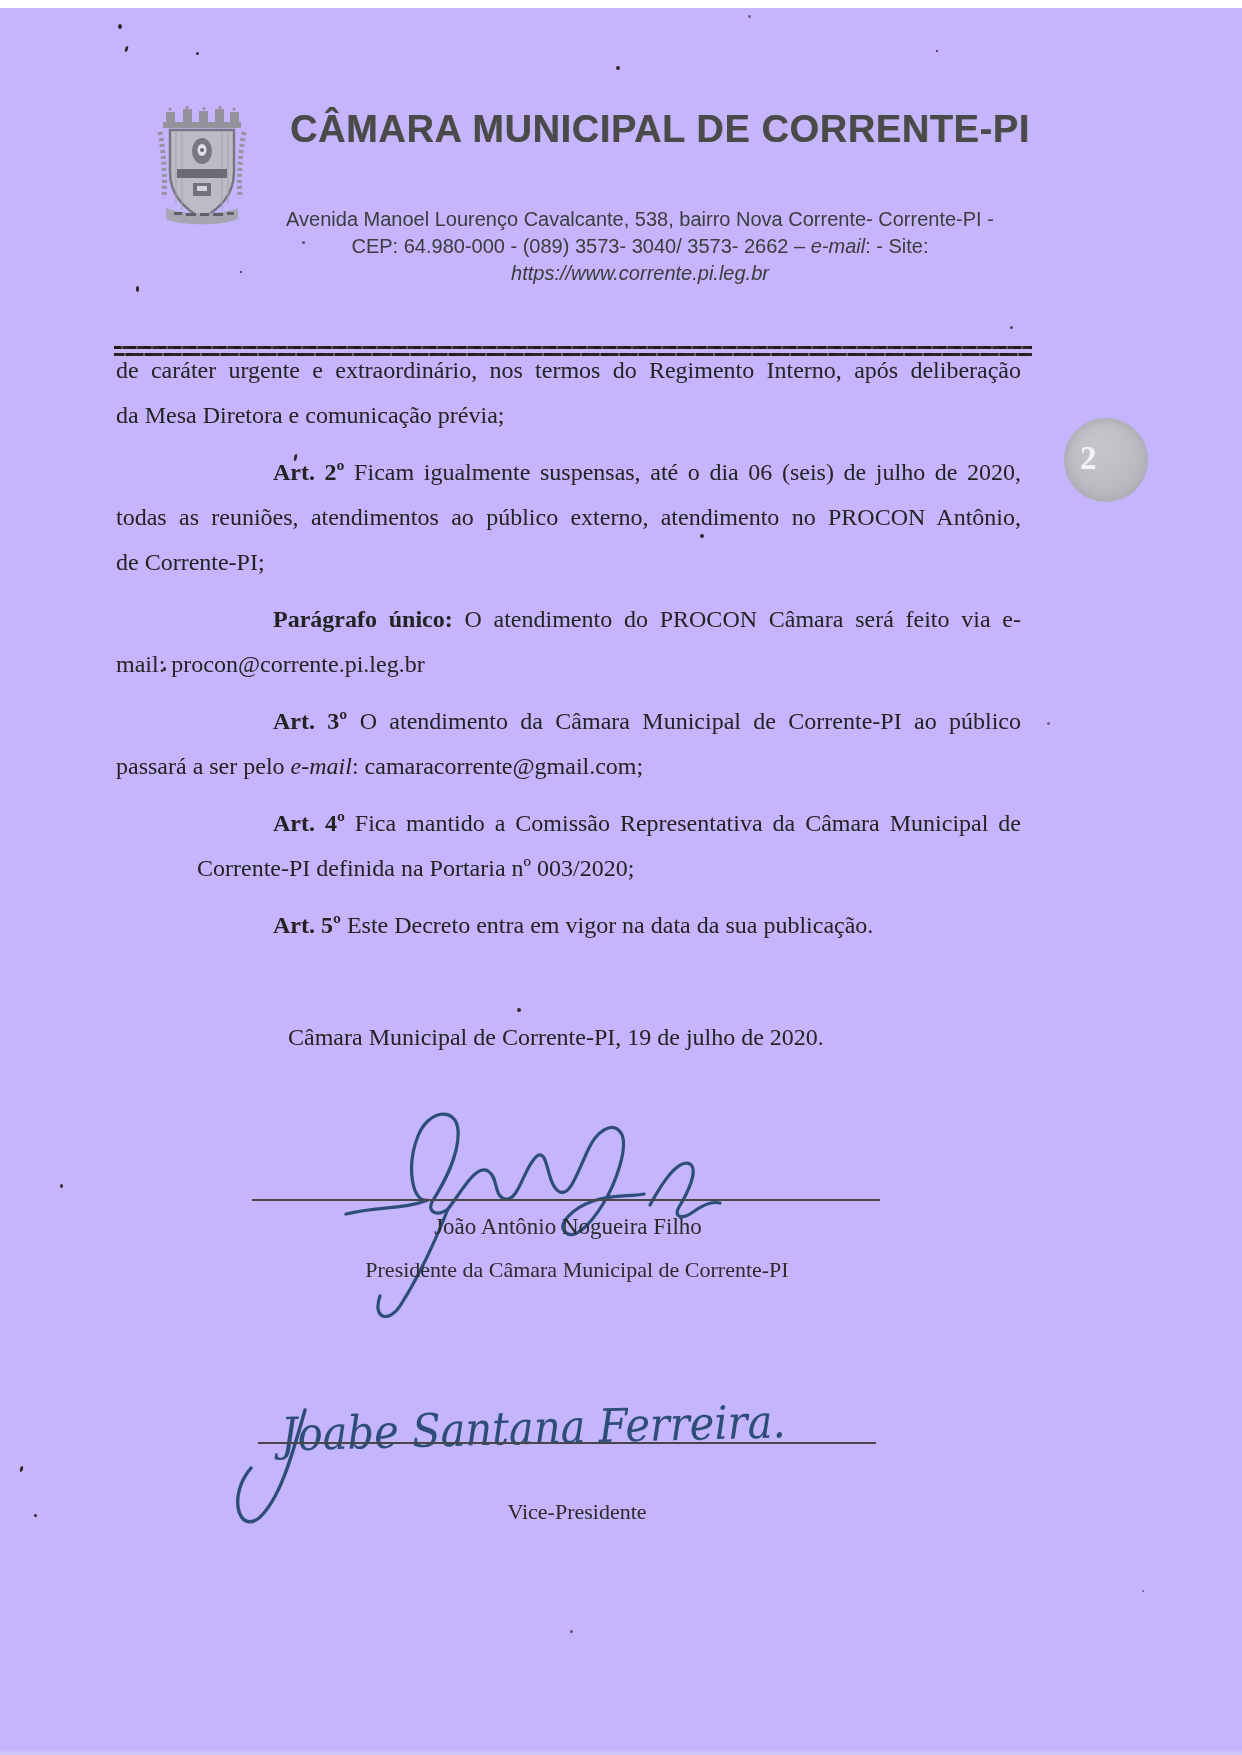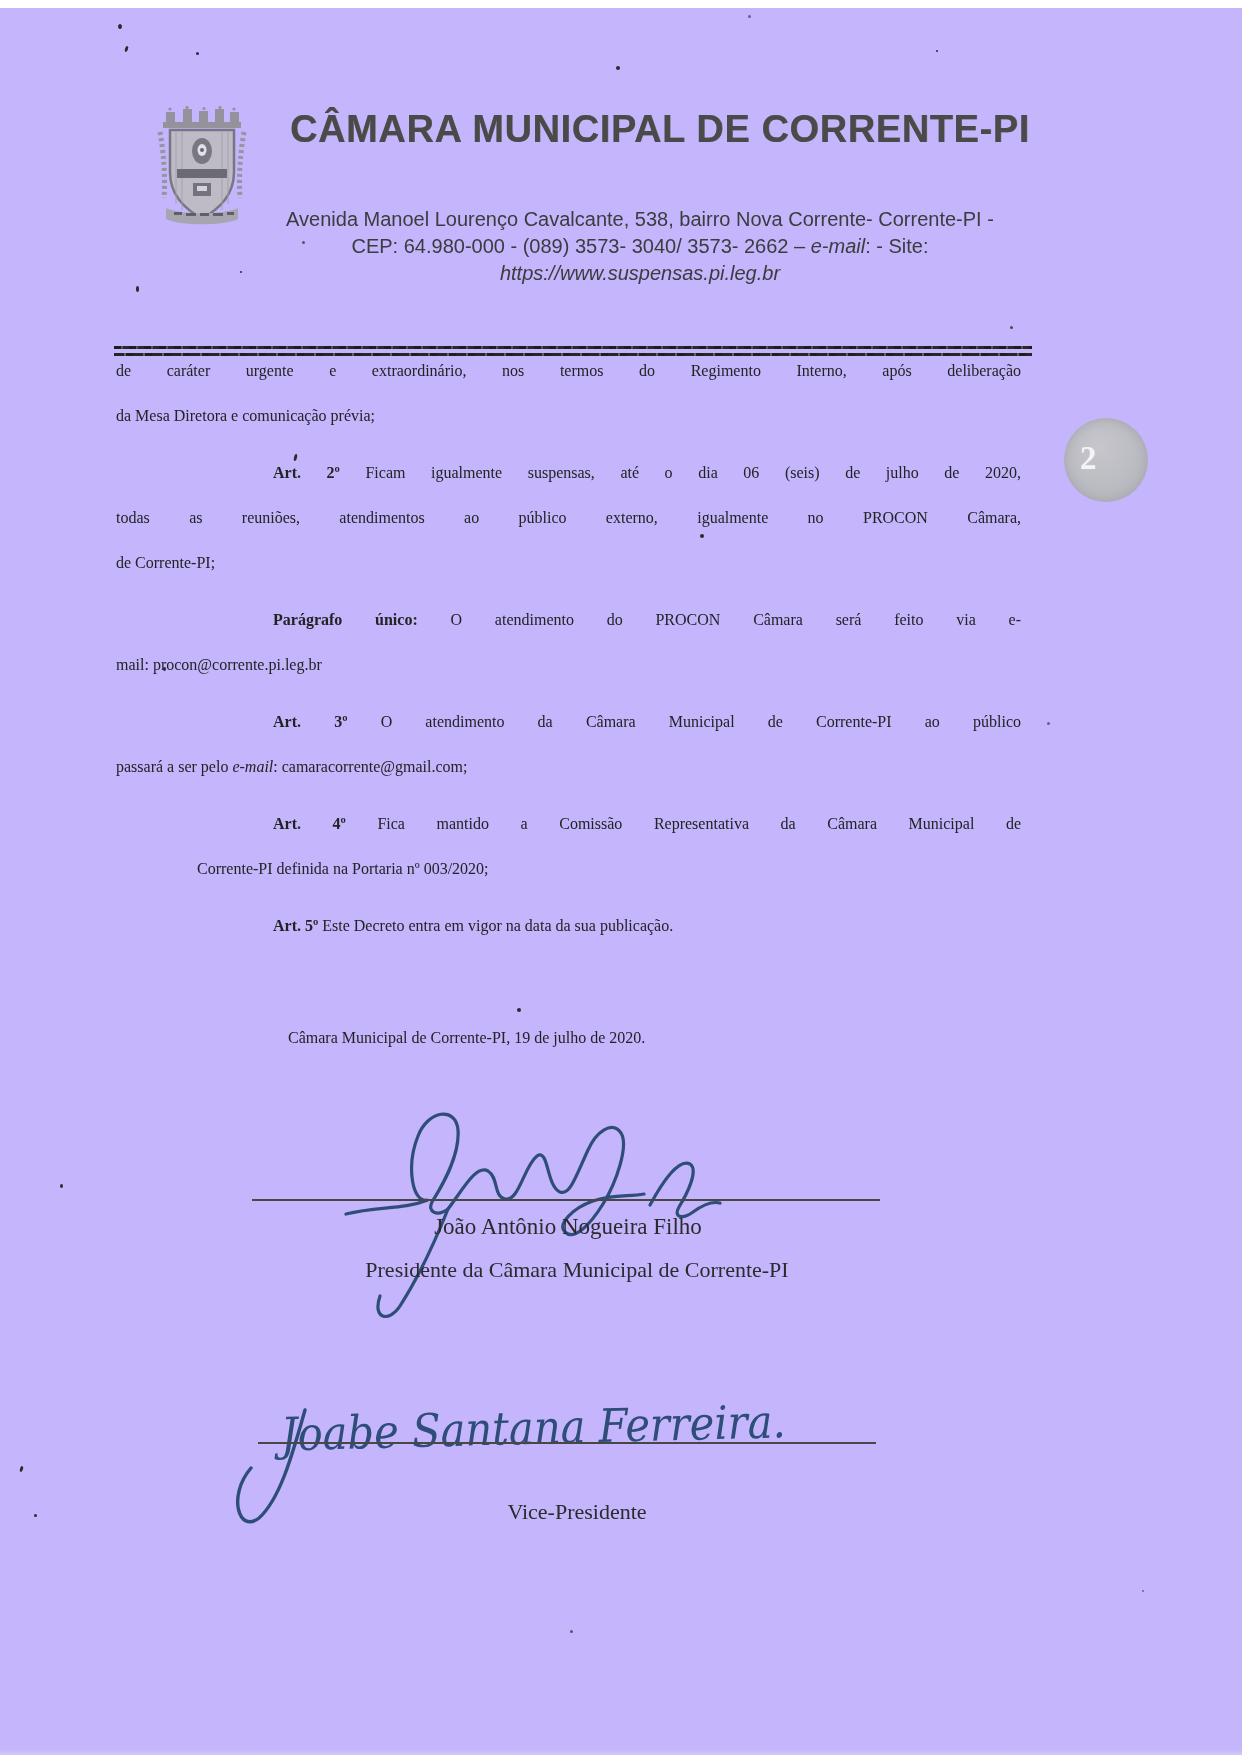--- a/index.html
+++ b/index.html
@@ -16,21 +16,21 @@
   .addr .it{font-style:italic;}
   .logo{position:absolute;left:146px;top:98px;width:112px;height:120px;opacity:.85;}
   
   .divider{position:absolute;left:114px;top:338px;width:918px;height:10px;}
   .divider::before{content:"";position:absolute;left:0;top:0;width:100%;height:3px;
       background:repeating-linear-gradient(90deg,#1d1d1d 0 7px,#555 7px 9px,#2a2a2a 9px 15px);}
   .divider::after{content:"";position:absolute;left:0;bottom:0;width:100%;height:3px;
       background:repeating-linear-gradient(90deg,#272727 0 10px,#616161 10px 12px,#1f1f1f 12px 19px);}
   
   .body{position:absolute;left:116px;top:340px;width:905px;
-        font-size:16px;line-height:45px;color:#232323;}
+        font-size:24px;line-height:45px;color:#232323;}
   .bline{white-space:normal;}
   .just{text-align:justify;text-align-last:justify;}
   .b{font-weight:700;}
   .i{font-style:italic;}
   .date-line{margin-top:67px;padding-left:172px;}
   
   .badge{position:absolute;left:1064px;top:410px;width:84px;height:84px;border-radius:50%;
          background:radial-gradient(circle at 42% 35%, #c6c6cc, #b2b2ba);
          box-shadow:inset 0 0 12px #a3a3ad;}
   .badge span{position:absolute;left:16px;top:22px;font-family:"Liberation Serif",serif;
@@ -87,35 +87,35 @@
       <rect x="54" y="107" width="9" height="3"></rect>
         <rect x="67" y="107" width="10" height="3"></rect>
         <rect x="81" y="106" width="7" height="3"></rect>
     </g>
   </svg>
 
   <div class="org-title">CÂMARA MUNICIPAL DE CORRENTE-PI</div>
   <div class="addr">
     <div>Avenida Manoel Lourenço Cavalcante, 538, bairro Nova Corrente- Corrente-PI -</div>
     <div><span>CEP: 64.980-000 - (089) 3573- 3040/ 3573- 2662 – </span><span class="it">e-mail</span><span>: - Site:</span></div>
-    <div class="it">https://www.suspensas.pi.leg.br</div>
+    <div class="it">https://www.corrente.pi.leg.br</div>
   </div>
 
   <div class="divider"></div>
 
   <div class="badge" style="background: radial-gradient(circle at 42% 35%, rgb(198, 198, 204), rgb(178, 178, 186));">
     <span>2</span>
   </div>
 
   <div class="body">
     <div id="body-lines">
         <div class="bline just"><span>de caráter urgente e extraordinário, nos termos do Regimento Interno, após deliberação</span></div>
         <div class="bline"><span>da Mesa Diretora e comunicação prévia;</span></div>
         <div class="bline just" style="padding-left: 157px; margin-top: 12px;"><span class="b">Art. 2º</span><span> Ficam igualmente suspensas, até o dia 06 (seis) de julho de 2020,</span></div>
-        <div class="bline just"><span>todas as reuniões, atendimentos ao público externo, igualmente no PROCON Câmara,</span></div>
+        <div class="bline just"><span>todas as reuniões, atendimentos ao público externo, atendimento no PROCON Antônio,</span></div>
         <div class="bline"><span>de Corrente-PI;</span></div>
         <div class="bline just" style="padding-left: 157px; margin-top: 12px;"><span class="b">Parágrafo único:</span><span> O atendimento do PROCON Câmara será feito via e-</span></div>
         <div class="bline"><span>mail: procon@corrente.pi.leg.br</span></div>
         <div class="bline just" style="padding-left: 157px; margin-top: 12px;"><span class="b">Art. 3º</span><span> O atendimento da Câmara Municipal de Corrente-PI ao público</span></div>
         <div class="bline"><span>passará a ser pelo </span><span class="i">e-mail</span><span>: camaracorrente@gmail.com;</span></div>
         <div class="bline just" style="padding-left: 157px; margin-top: 12px;"><span class="b">Art. 4º</span><span> Fica mantido a Comissão Representativa da Câmara Municipal de</span></div>
         <div class="bline" style="padding-left: 81px;"><span>Corrente-PI definida na Portaria nº 003/2020;</span></div>
         <div class="bline" style="padding-left: 157px; margin-top: 12px;"><span class="b">Art. 5º</span><span> Este Decreto entra em vigor na data da sua publicação.</span></div>
       </div>
     <div class="bline date-line">Câmara Municipal de Corrente-PI, 19 de julho de 2020.</div>

